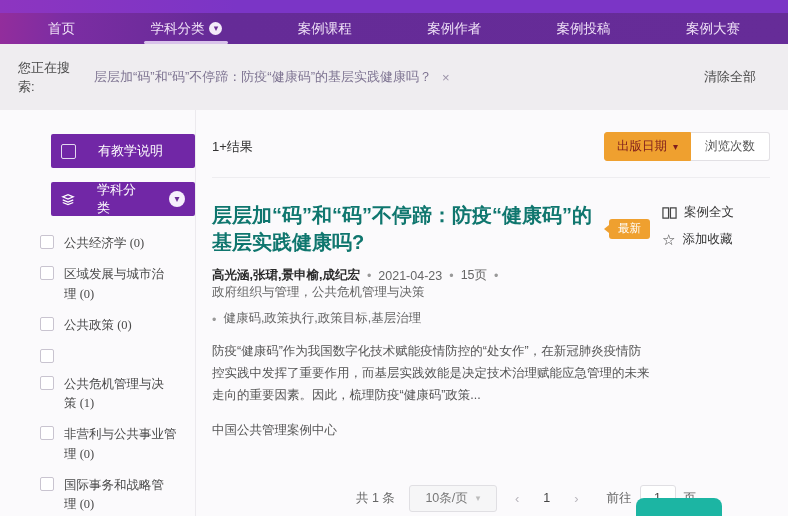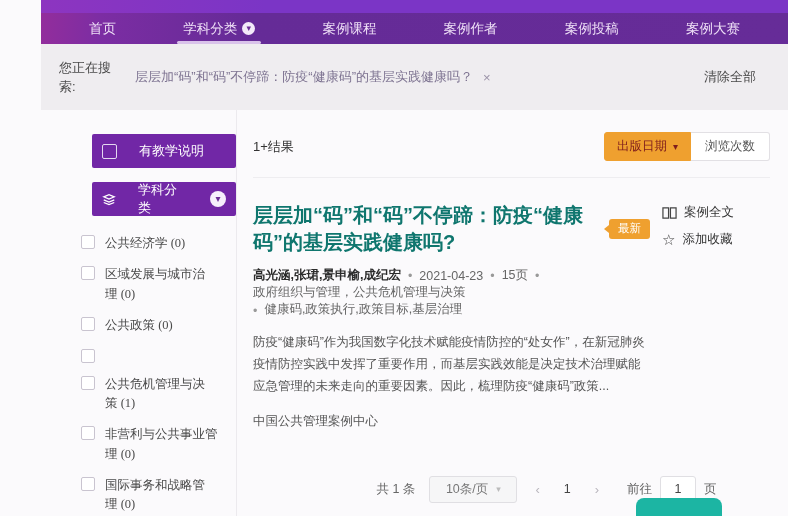--- a/index.html
+++ b/index.html
@@ -1,18 +1,18 @@
 <!DOCTYPE html>
 <html><head>
 <meta charset="utf-8">
 <style>
   * { margin:0; padding:0; box-sizing:border-box; }
   html,body { width:788px; height:516px; }
   body { font-family:"Liberation Sans","DejaVu Sans",sans-serif; background:#fbfafc; }
-  .app { position:relative; width:788px; height:516px; overflow:hidden; background:#fbfafc;padding-left:41px; }
+  .app { position:relative; width:788px; height:516px; overflow:hidden; background:#fbfafc; }
 
   
   .topstrip { height:13px; background:linear-gradient(90deg,#8d35c0 0%,#7b35c6 30%,#7b35c6 100%); }
   .nav { height:31px; background:linear-gradient(95deg,#932d9c 0%,#7c2da3 8%,#652b97 28%,#662c98 100%);
          display:flex; align-items:center; justify-content:space-between; padding:0 48px; }
   .nav-item { position:relative; color:#efe0f7; font-size:13.5px; cursor:pointer;
               display:flex; align-items:center; gap:5px; height:100%; }
   .nav-item.active::after { content:""; position:absolute; left:-6px; right:-6px; bottom:0;
               height:3px; background:#d9c3ea; border-radius:2px; }
   .nav-badge { width:13px; height:13px; border-radius:50%; background:#f3eaf9; color:#6b2d96;
@@ -61,21 +61,21 @@
   .result-title-row { display:flex; align-items:center; gap:12px; }
   .result-title { font-size:20px; font-weight:bold; color:#0f766e; cursor:pointer; }
   .badge-new { background:#efa02f; color:#fff; font-size:11.5px; padding:2px 9px 3px; border-radius:3px;
                position:relative; flex:none; }
   .badge-new::before { content:""; position:absolute; left:-5px; top:50%; margin-top:-4px;
                border-top:4px solid transparent; border-bottom:4px solid transparent; border-right:5px solid #efa02f; }
   .meta-row { margin-top:11px; font-size:12.5px; color:#666; display:flex; flex-wrap:wrap; align-items:center; }
   .meta-authors { color:#2b2b2b; font-weight:bold; }
   .dot { color:#999; margin:0 7px; }
   .dot::before { content:"•"; }
-  .kw-row { margin-top:0; font-size:12.5px; color:#666; display:flex; align-items:flex-end; }
+  .kw-row { margin-top:9px; font-size:12.5px; color:#666; display:flex; align-items:flex-end; }
   .desc { margin-top:14px; font-size:12.5px; color:#555; line-height:1.75; }
   .src { margin-top:15px; font-size:12.5px; color:#555; }
   .result-right { width:108px; margin-left:12px; padding-top:2px; }
   .action { display:flex; align-items:center; gap:7px; font-size:12.5px; color:#333; cursor:pointer; margin-bottom:10px; }
   .action svg { display:block; }
   .star-glyph { font-size:15px; color:#444; line-height:1; }
 
   
   .pagination { margin-top:46px; display:flex; align-items:center; justify-content:center; margin-left:70px;
                 font-size:12.5px; color:#666; gap:14px; }

